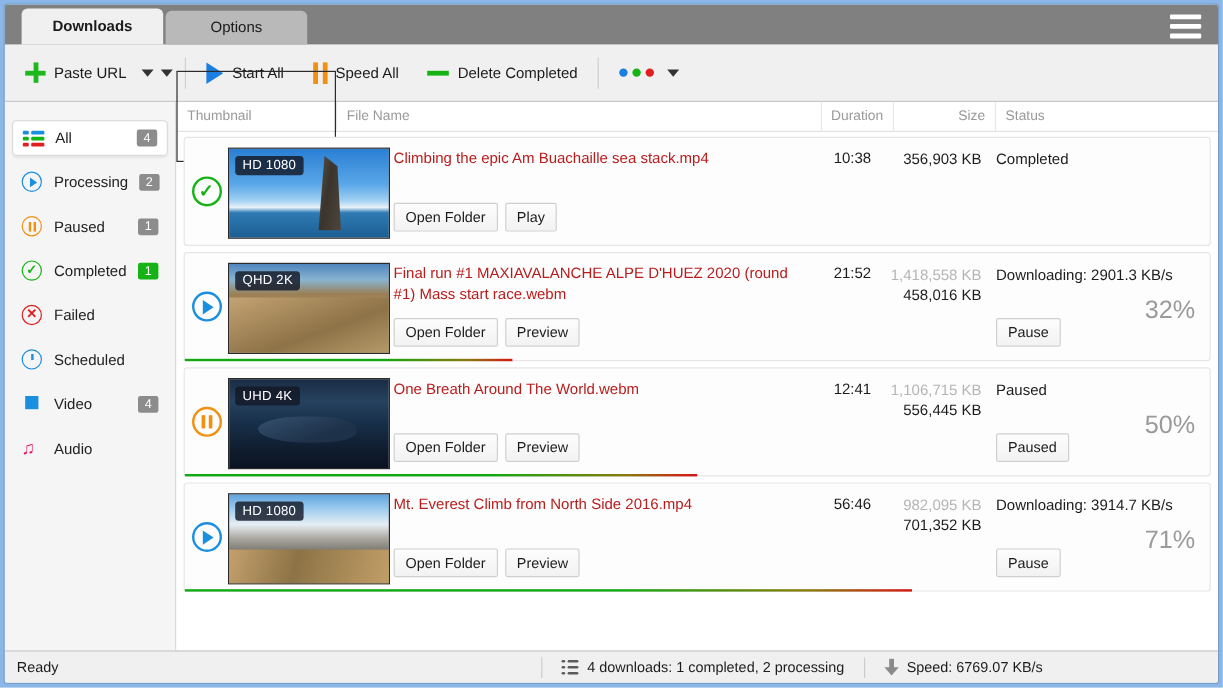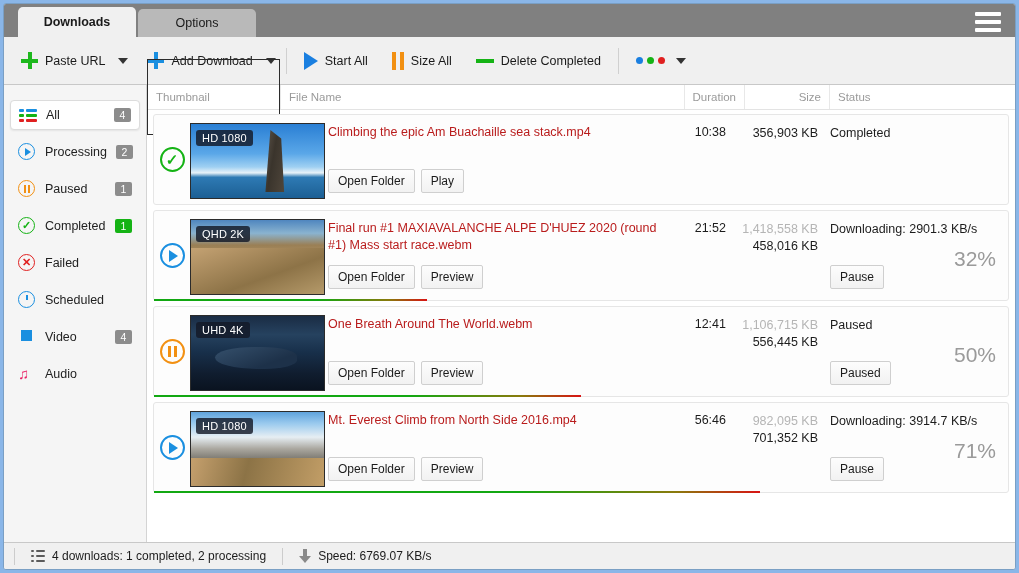--- a/index.html
+++ b/index.html
@@ -288,38 +288,34 @@
     </div>
   </div>
 
   <div class="toolbar">
     <div class="tb-item">
       <span class="plus-green"></span>
       <span>Paste URL</span>
     </div>
     <div class="tb-caret"></div>
 
-    <div class="tb-item" style="margin-left:12px">
-      <span class="plus-blue"></span>
-      <span>Add Download</span>
-    </div>
     <div class="tb-caret"></div>
 
     <div class="tb-sep"></div>
 
     <div class="tb-item">
       <span class="play-tri"></span>
       <span>Start All</span>
     </div>
     <div class="tb-item" style="margin-left:10px">
       <span class="pause-bars">
           <i></i>
           <i></i>
         </span>
-      <span>Size All</span>
+      <span>Speed All</span>
     </div>
     <div class="tb-item" style="margin-left:10px">
       <span class="dash-green"></span>
       <span>Delete Completed</span>
     </div>
 
     <div class="tb-sep"></div>
 
     <div class="tb-item">
       <span class="dots">
@@ -542,20 +538,21 @@
             <button class="sbtn stat-btn">Pause</button>
           </div>
           <div class="progress" style="width:71%"></div>
         </div>
 
       </div>
     </div>
   </div>
 
   <div class="statusbar">
+    <div class="sb-ready">Ready</div>
     <div class="sb-sep"></div>
     <div class="sb-cell">
       <span class="sb-listicon">
           <i></i>
           <i></i>
           <i></i>
           <i></i>
           <i></i>
           <i></i>
         </span>

